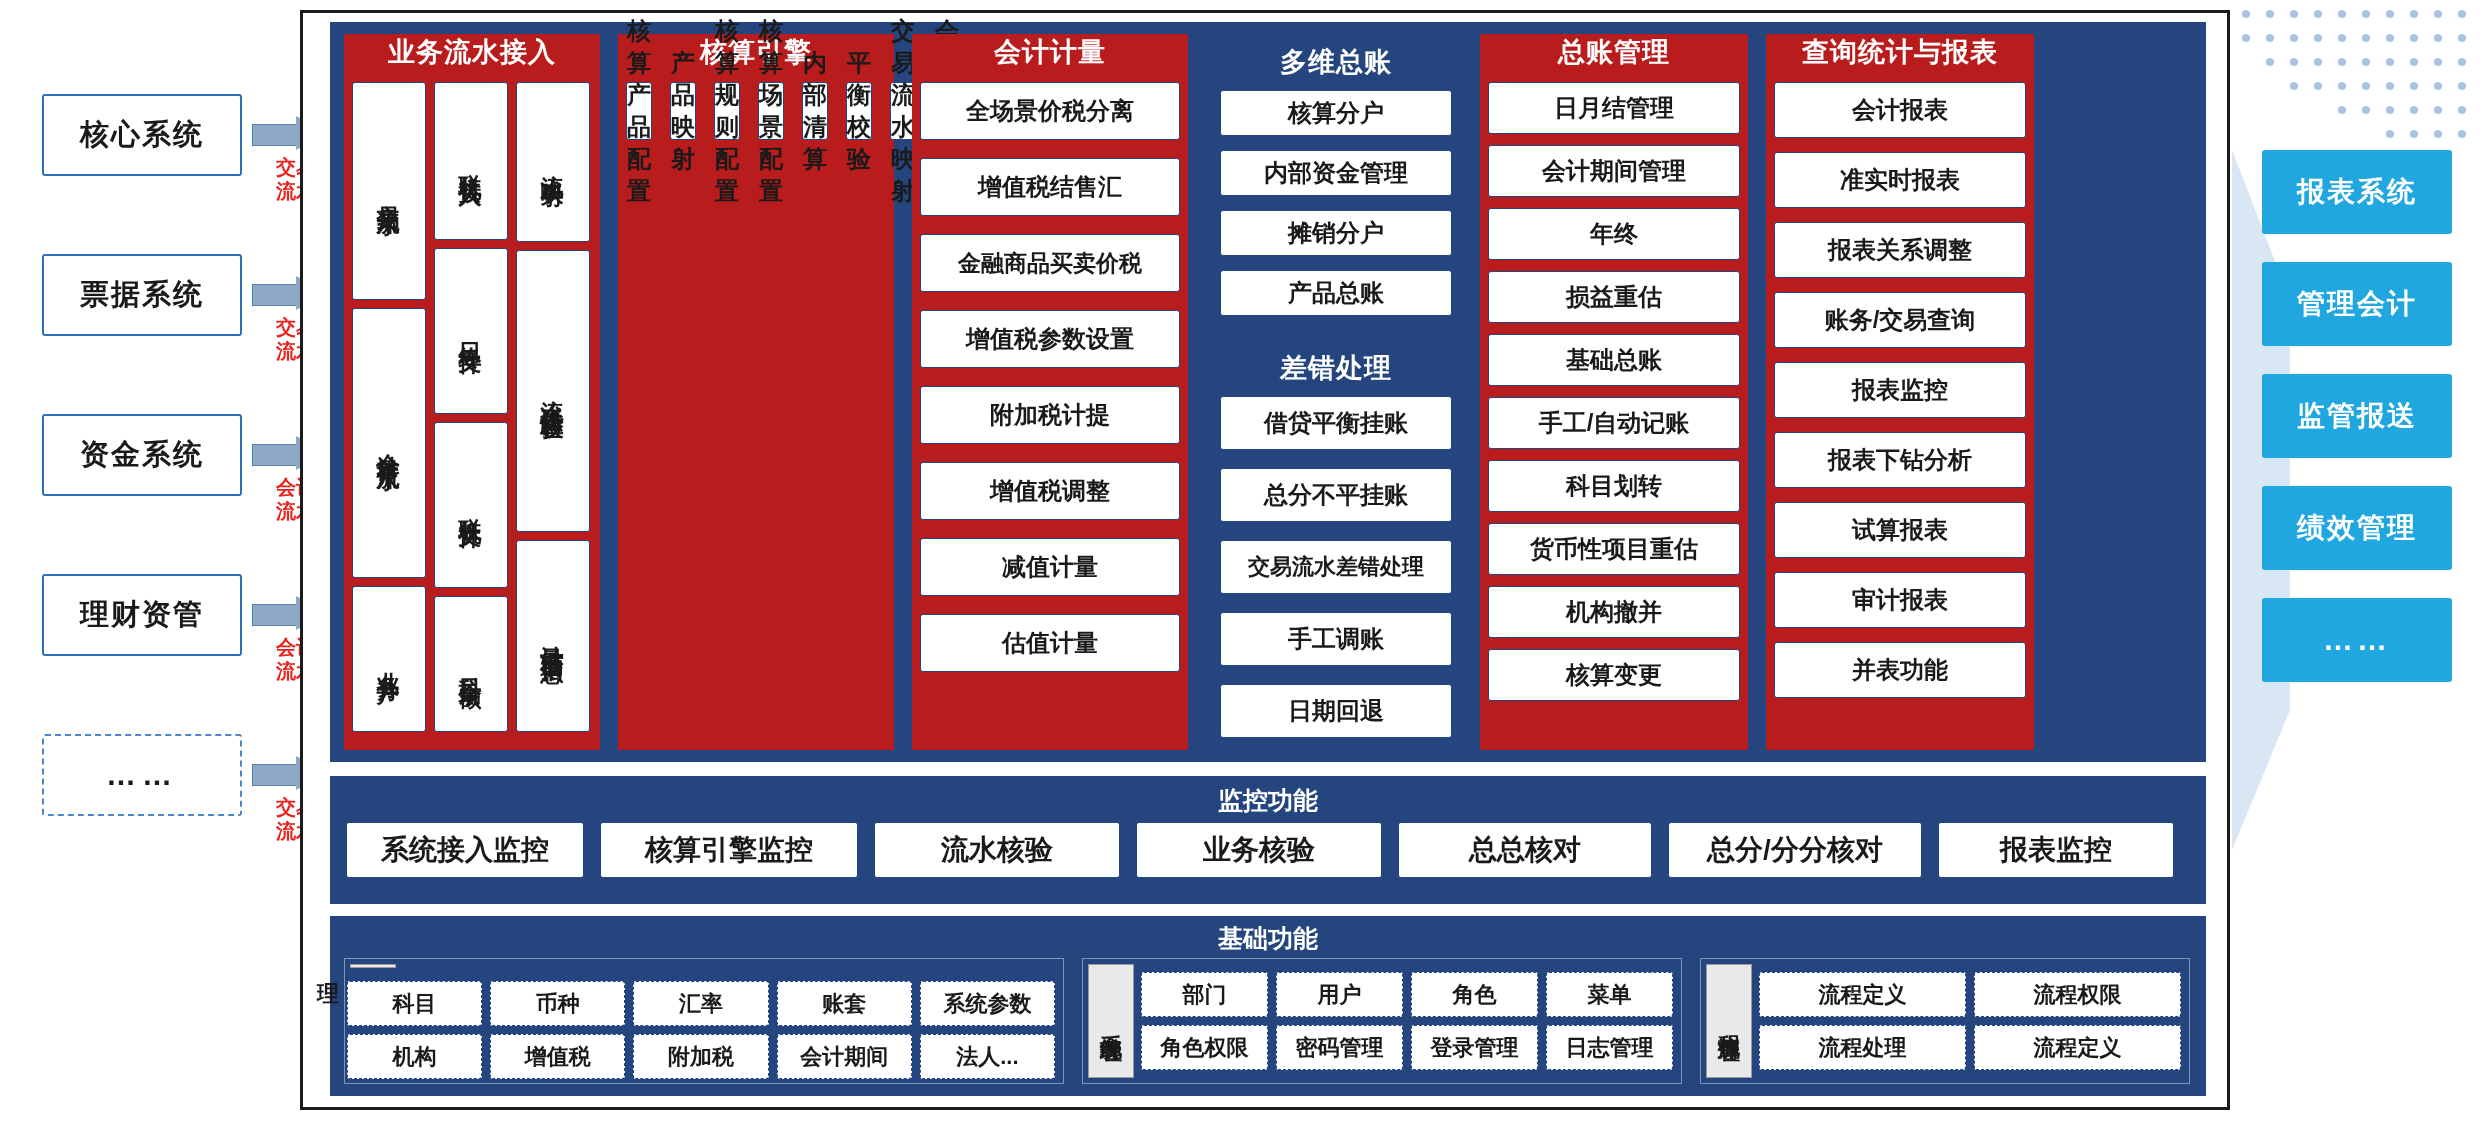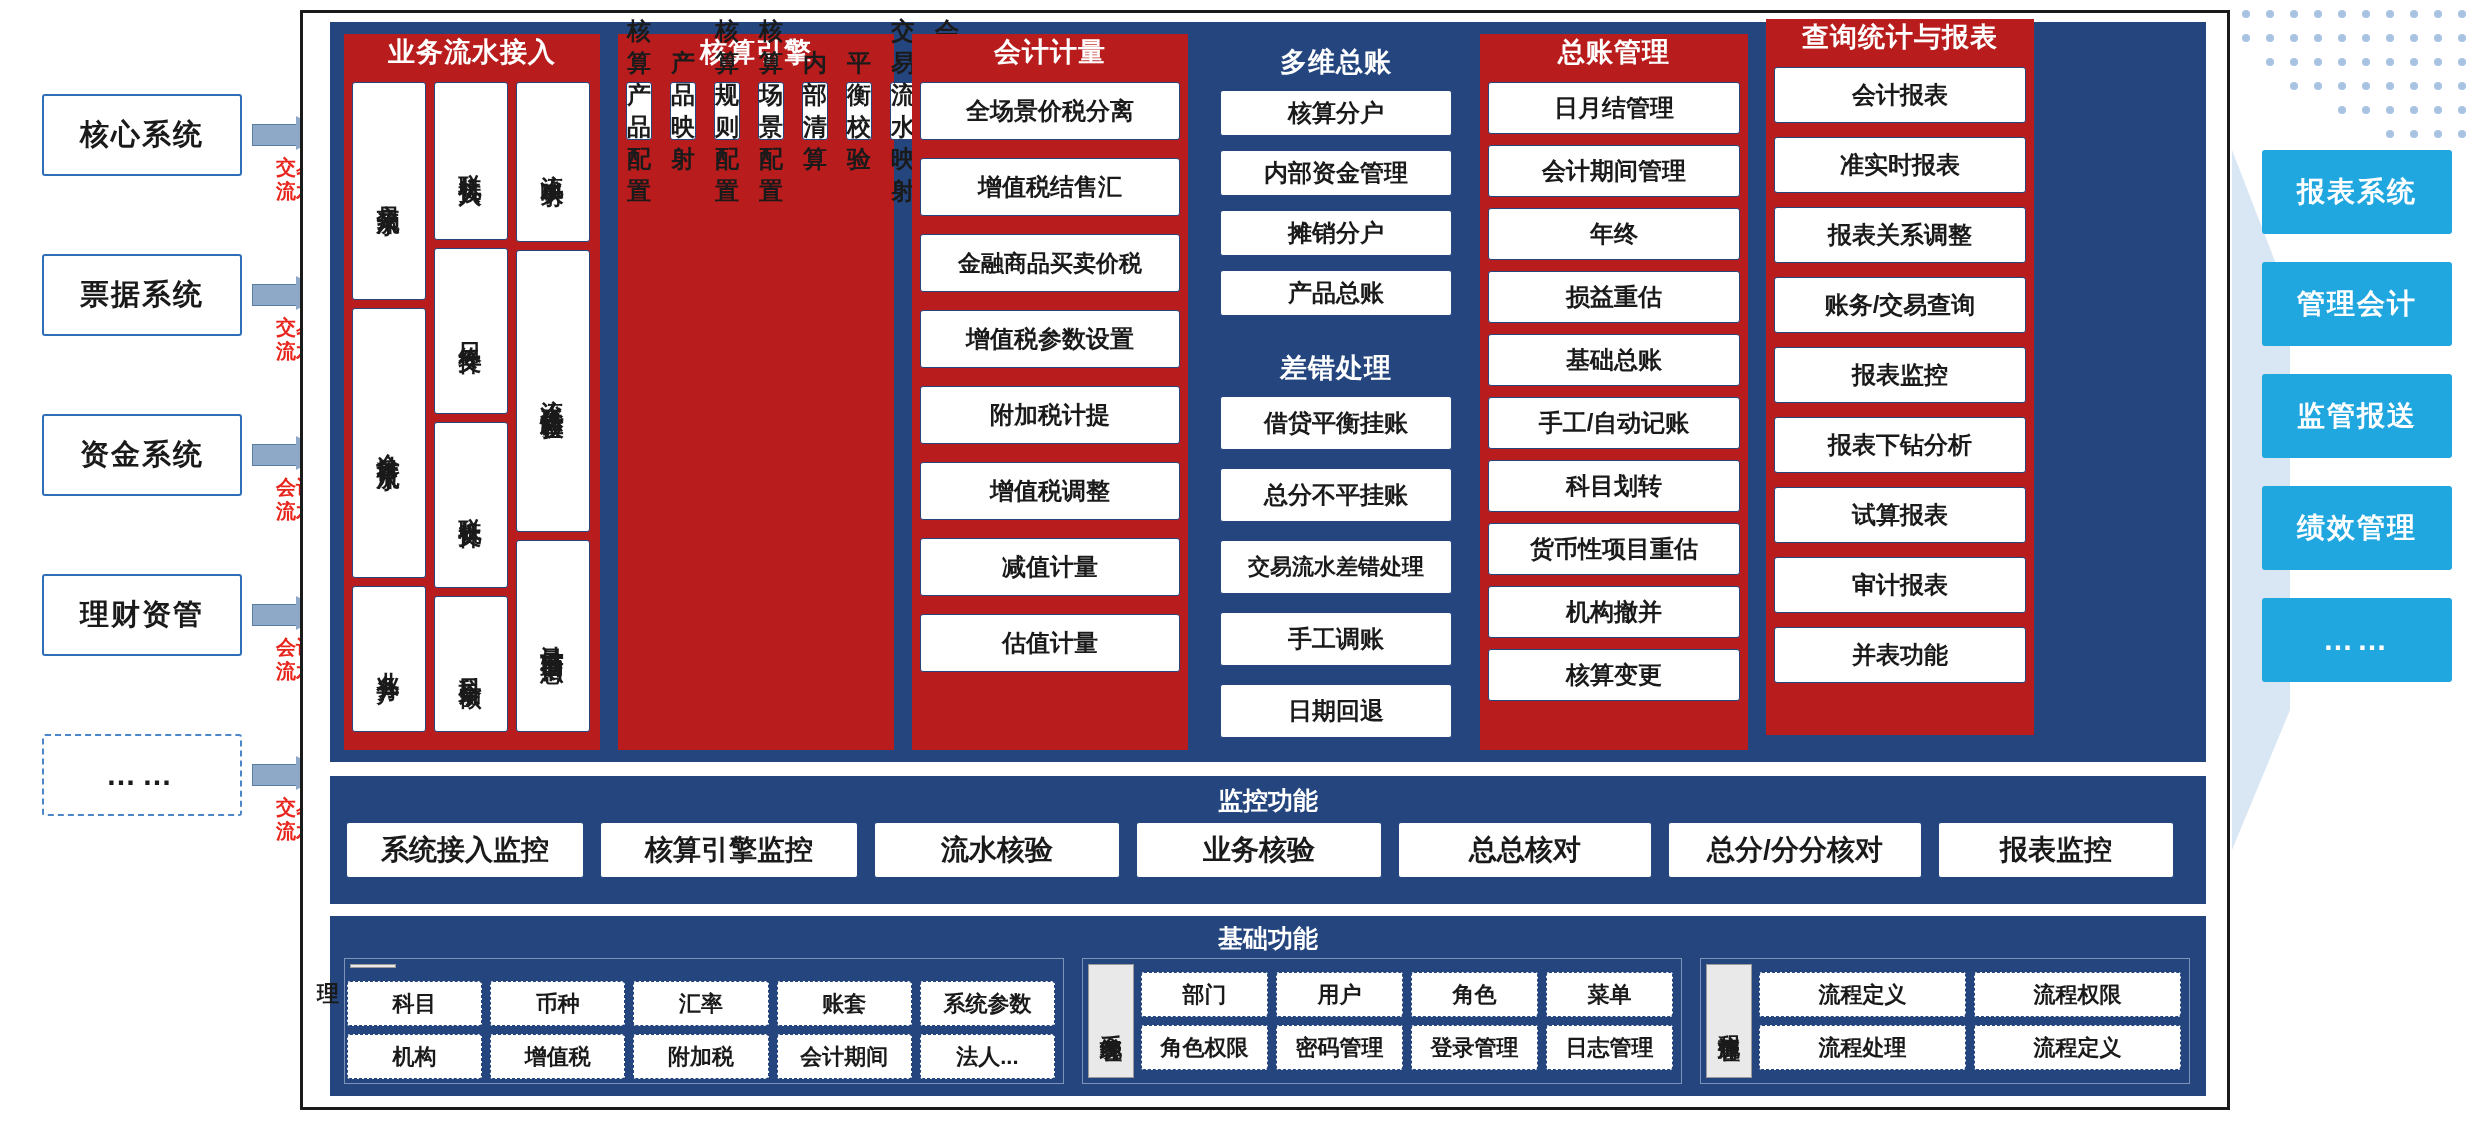--- a/index.html
+++ b/index.html
@@ -302,21 +302,21 @@
       <div class="wbox" style="height:52px;">损益重估</div>
       <div class="wbox" style="height:52px;">基础总账</div>
       <div class="wbox" style="height:52px;">手工/自动记账</div>
       <div class="wbox" style="height:52px;">科目划转</div>
       <div class="wbox" style="height:52px;">货币性项目重估</div>
       <div class="wbox" style="height:52px;">机构撤并</div>
       <div class="wbox" style="height:52px;">核算变更</div>
     </div>
   </div>
 
-  <div class="col" style="left:1766px;top:19px;width:268px;height:716px;">
+  <div class="col" style="left:1766px;top:34px;width:268px;height:716px;">
     <div class="col-title">查询统计与报表</div>
     <div style="position:absolute;left:8px;top:48px;width:252px;display:flex;flex-direction:column;gap:14px;">
       <div class="wbox" style="height:56px;">会计报表</div>
       <div class="wbox" style="height:56px;">准实时报表</div>
       <div class="wbox" style="height:56px;">报表关系调整</div>
       <div class="wbox" style="height:56px;">账务/交易查询</div>
       <div class="wbox" style="height:56px;">报表监控</div>
       <div class="wbox" style="height:56px;">报表下钻分析</div>
       <div class="wbox" style="height:56px;">试算报表</div>
       <div class="wbox" style="height:56px;">审计报表</div>

